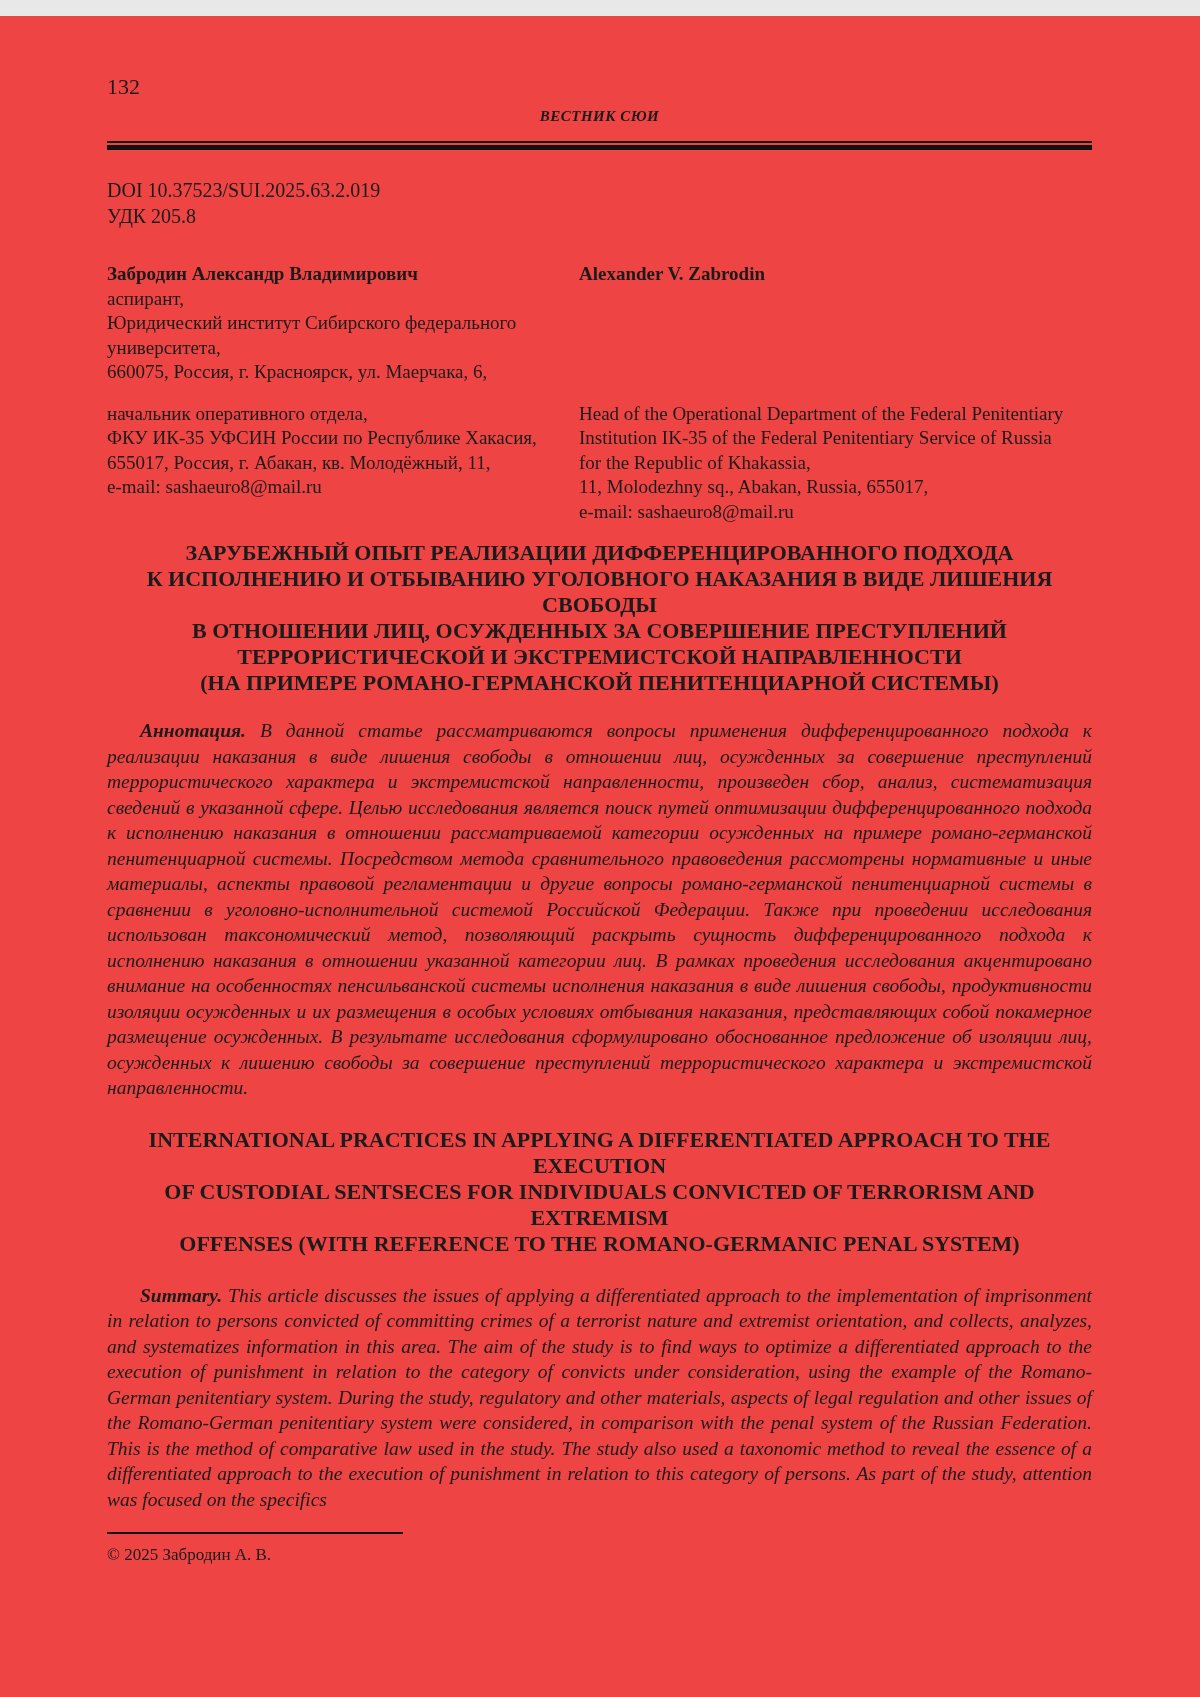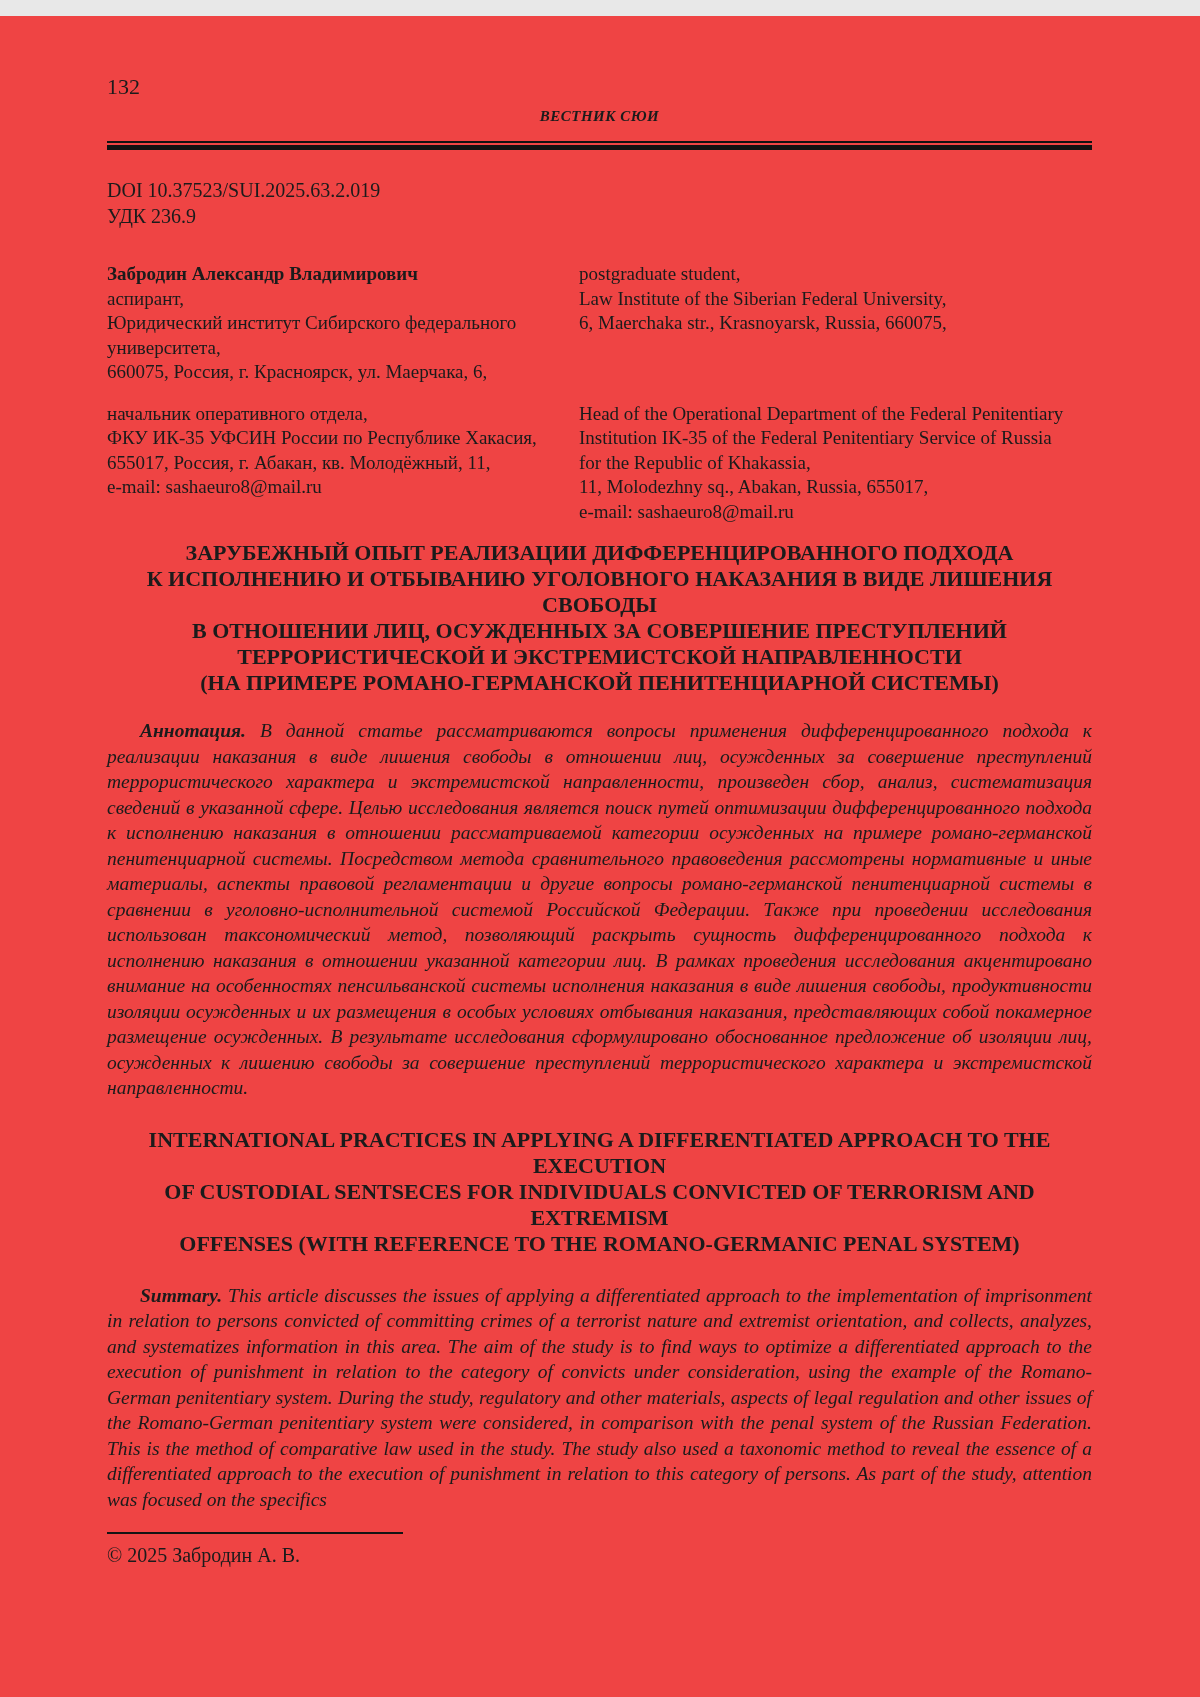--- a/index.html
+++ b/index.html
@@ -79,21 +79,21 @@
   .keywords { margin-top: 24px; }
   .summary  { margin-top: 26px; }
 
   .footer-rule {
     margin-top: 16px;
     width: 296px;
     border-top: 2px solid #141414;
   }
   .copyright {
     margin-top: 9px;
-    font-size: 20px;
+    font-size: 17px;
     line-height: 24px;
   }
 </style>
 </head>
 <body>
 
 <div class="page">
   <div class="content">
 
     <div class="page-number">132</div>
@@ -101,35 +101,33 @@
     <div class="journal-header">ВЕСТНИК СЮИ</div>
 
     <div class="header-rule">
       <div class="rule-thin"></div>
       <div class="rule-gap"></div>
       <div class="rule-thick"></div>
     </div>
 
     <div class="doi-block">
       <div>DOI 10.37523/SUI.2025.63.2.019</div>
-      <div>УДК 236.9</div>
+      <div>УДК 205.8</div>
     </div>
 
     <div class="authors">
       <div>
         <div class="author-name">Забродин Александр Владимирович</div>
         <div class="prelines">аспирант,
 Юридический институт Сибирского федерального
 университета,
 660075, Россия, г. Красноярск, ул. Маерчака, 6,</div>
       </div>
       <div>
-        <div class="prelines">postgraduate student,
-Law Institute of the Siberian Federal University,
-6, Maerchaka str., Krasnoyarsk, Russia, 660075,</div>
+        <div class="author-name">Alexander V. Zabrodin</div>
       </div>
       <div class="prelines">начальник оперативного отдела,
 ФКУ ИК-35 УФСИН России по Республике Хакасия,
 655017, Россия, г. Абакан, кв. Молодёжный, 11,
 e-mail: sashaeuro8@mail.ru</div>
       <div class="prelines">Head of the Operational Department of the Federal Penitentiary
 Institution IK-35 of the Federal Penitentiary Service of Russia
 for the Republic of Khakassia,
 11, Molodezhny sq., Abakan, Russia, 655017,
 e-mail: sashaeuro8@mail.ru</div>

